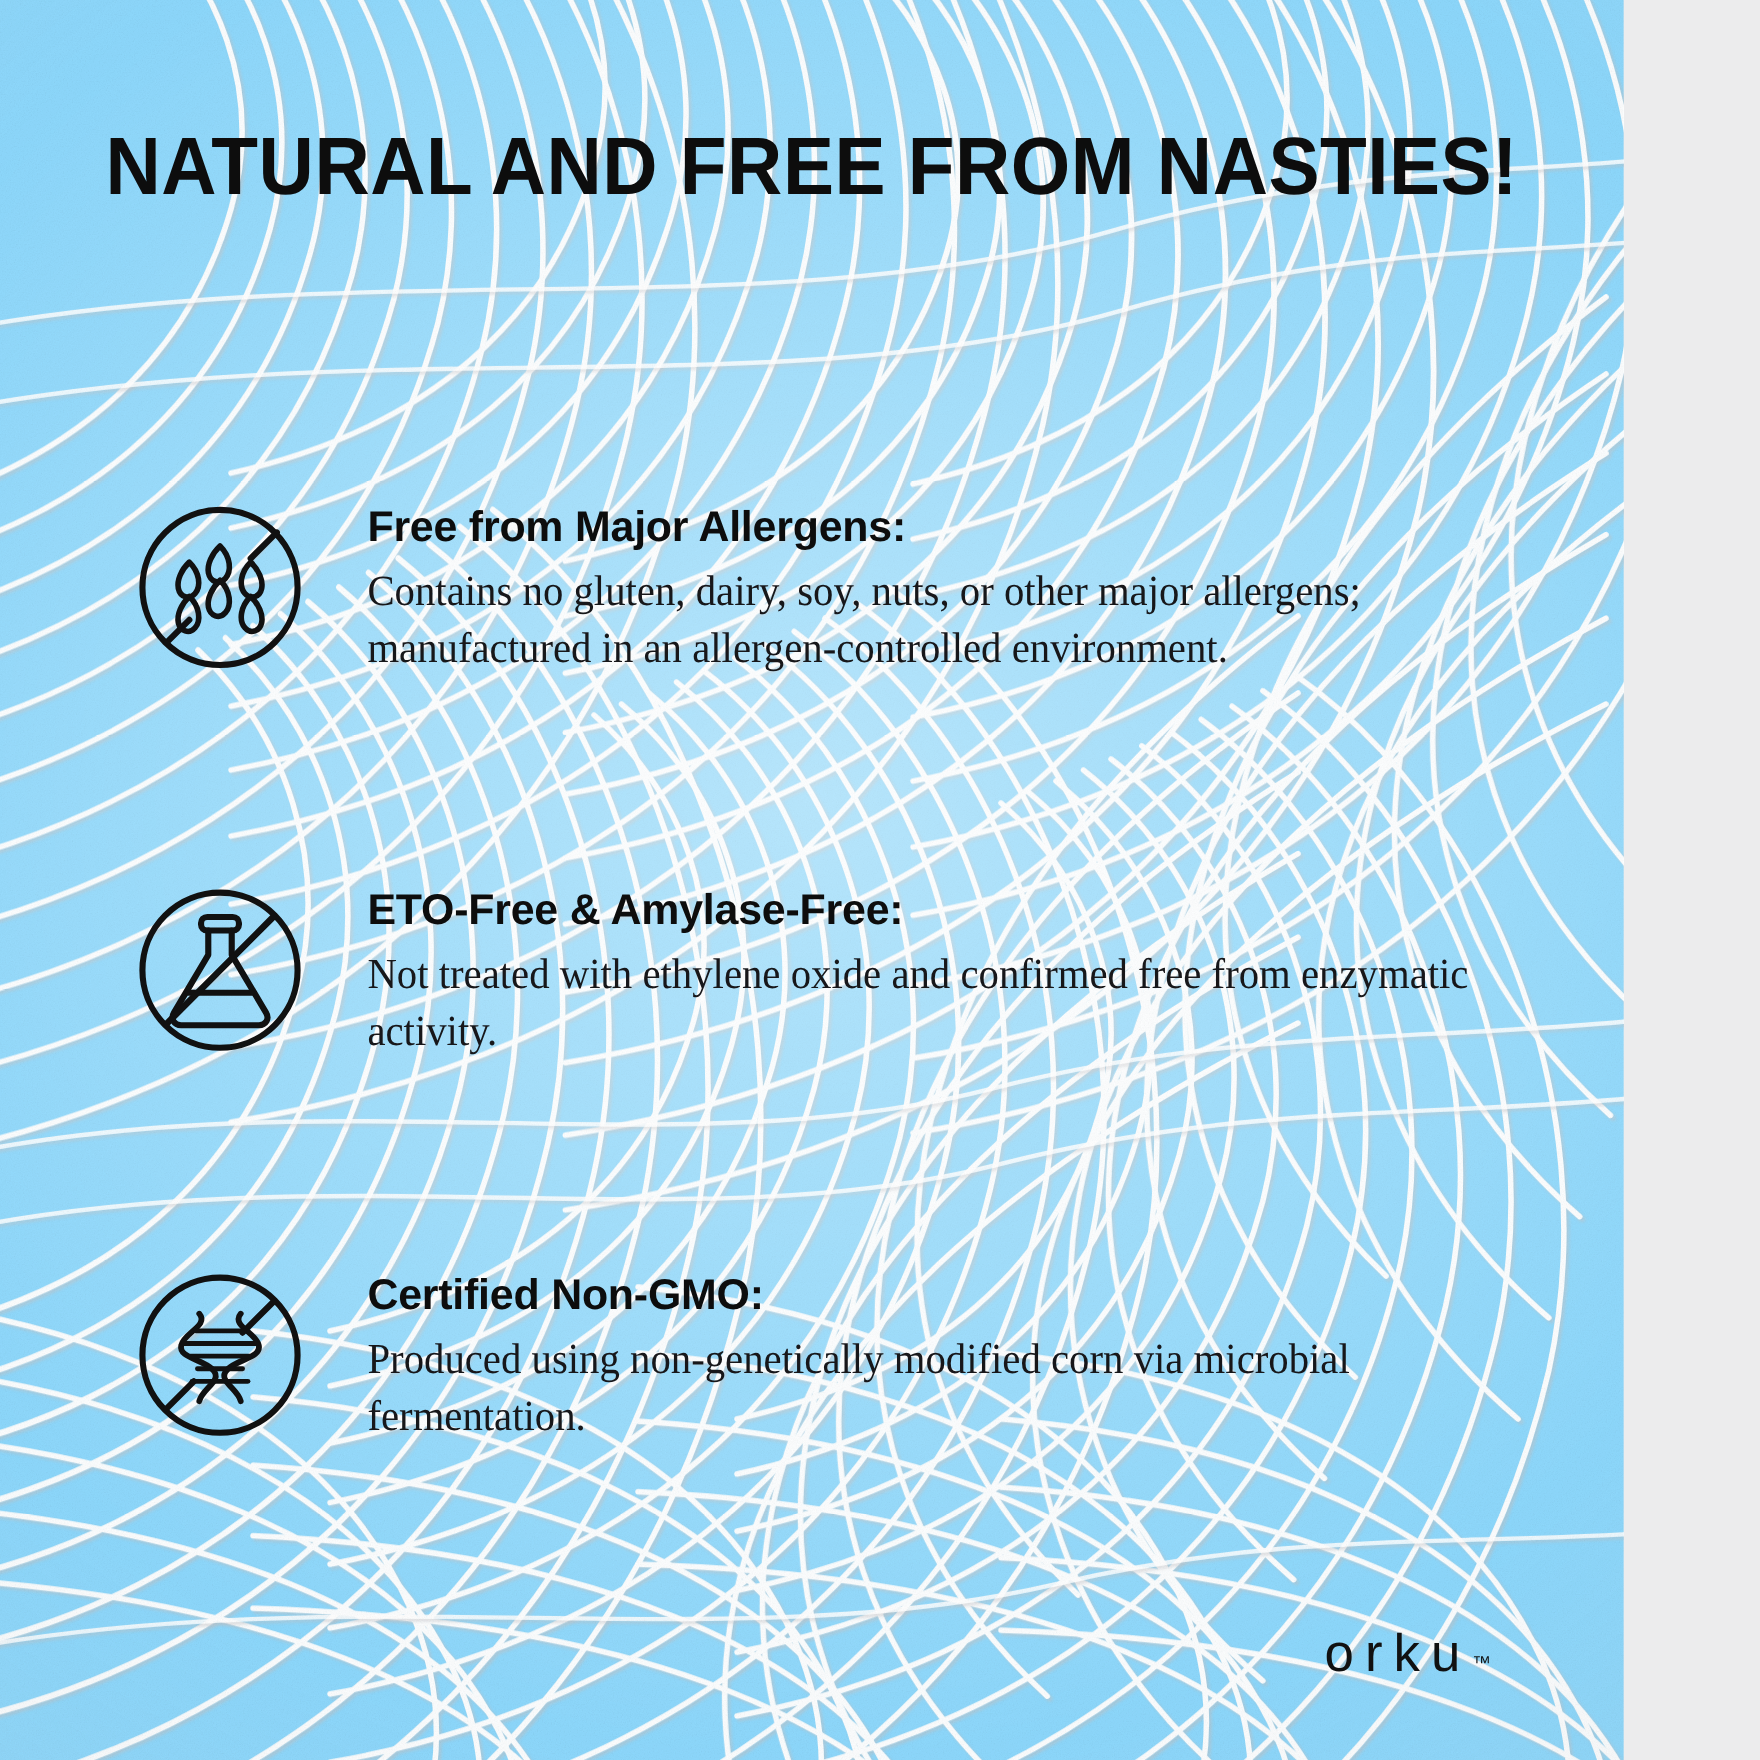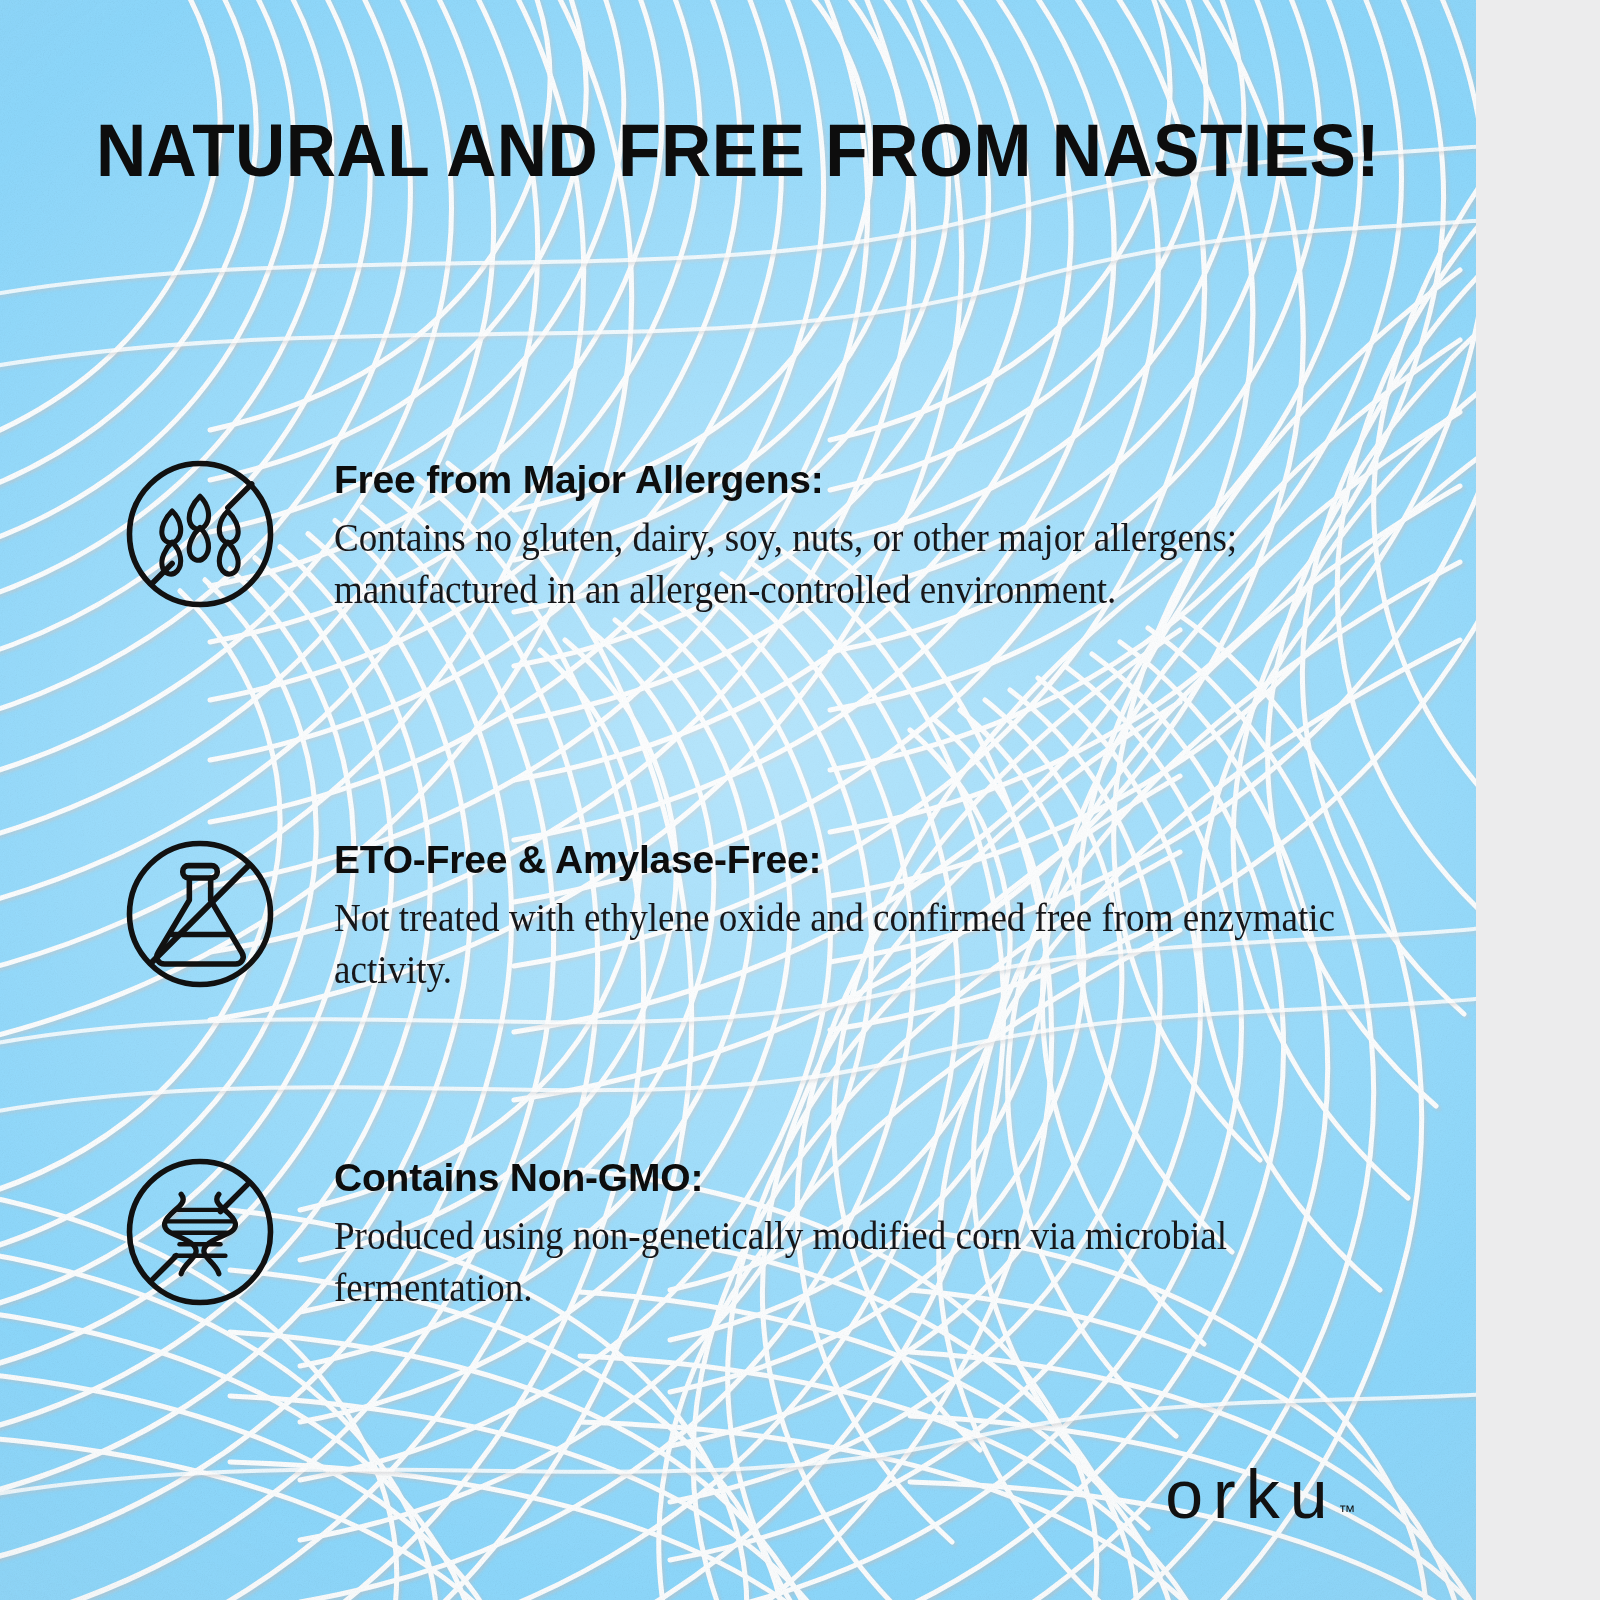--- a/index.html
+++ b/index.html
@@ -58,21 +58,21 @@
   }
 
   .feature {
     position:absolute;
     left:118px;
     width:1360px;
     display:flex;
     align-items:flex-end;
   }
   #feat-0 { top:452px; }
-  #feat-1 { top:832px; }
+  #feat-1 { top:800px; }
   #feat-2 { top:1150px; }
 
   .icon-wrap {
     flex:0 0 164px;
     width:164px; height:164px;
     margin-right:52px;
     display:block;
   }
   .icon-wrap svg { width:164px; height:164px; display:block; }
 
@@ -103,21 +103,21 @@
   .logo {
     position:absolute;
     right:120px;
     bottom:72px;
     display:flex;
     align-items:flex-end;
   }
   .logo-word {
     font-family:"Liberation Sans", sans-serif;
     font-weight:300;
-    font-size:68px;
+    font-size:48px;
     letter-spacing:10px;
     color:#111;
     line-height:1;
   }
   .logo-tm {
     font-family:"Liberation Sans", sans-serif;
     font-size:17px;
     font-weight:400;
     color:#111;
     margin-left:1px;
@@ -288,21 +288,21 @@
                 <line x1="29.5" y1="43.5" x2="70.5" y2="43.5"></line>
                 <line x1="33.5" y1="50.5" x2="66.5" y2="50.5"></line>
                 <line x1="37.5" y1="57.5" x2="62.5" y2="57.5"></line>
                 <line x1="34.5" y1="64.5" x2="65.5" y2="64.5"></line>
               </g>
             </g>
           </g>
         </svg>
       </span>
       <div class="feature-text">
-        <div class="feature-title">Contains Non-GMO:</div>
+        <div class="feature-title">Certified Non-GMO:</div>
         <div class="feature-desc">Produced using non-genetically modified corn via microbial fermentation.</div>
       </div>
     </div>
 
     <div class="logo">
       <span class="logo-word">orku</span>
       <span class="logo-tm">™</span>
     </div>
 
   </div>

